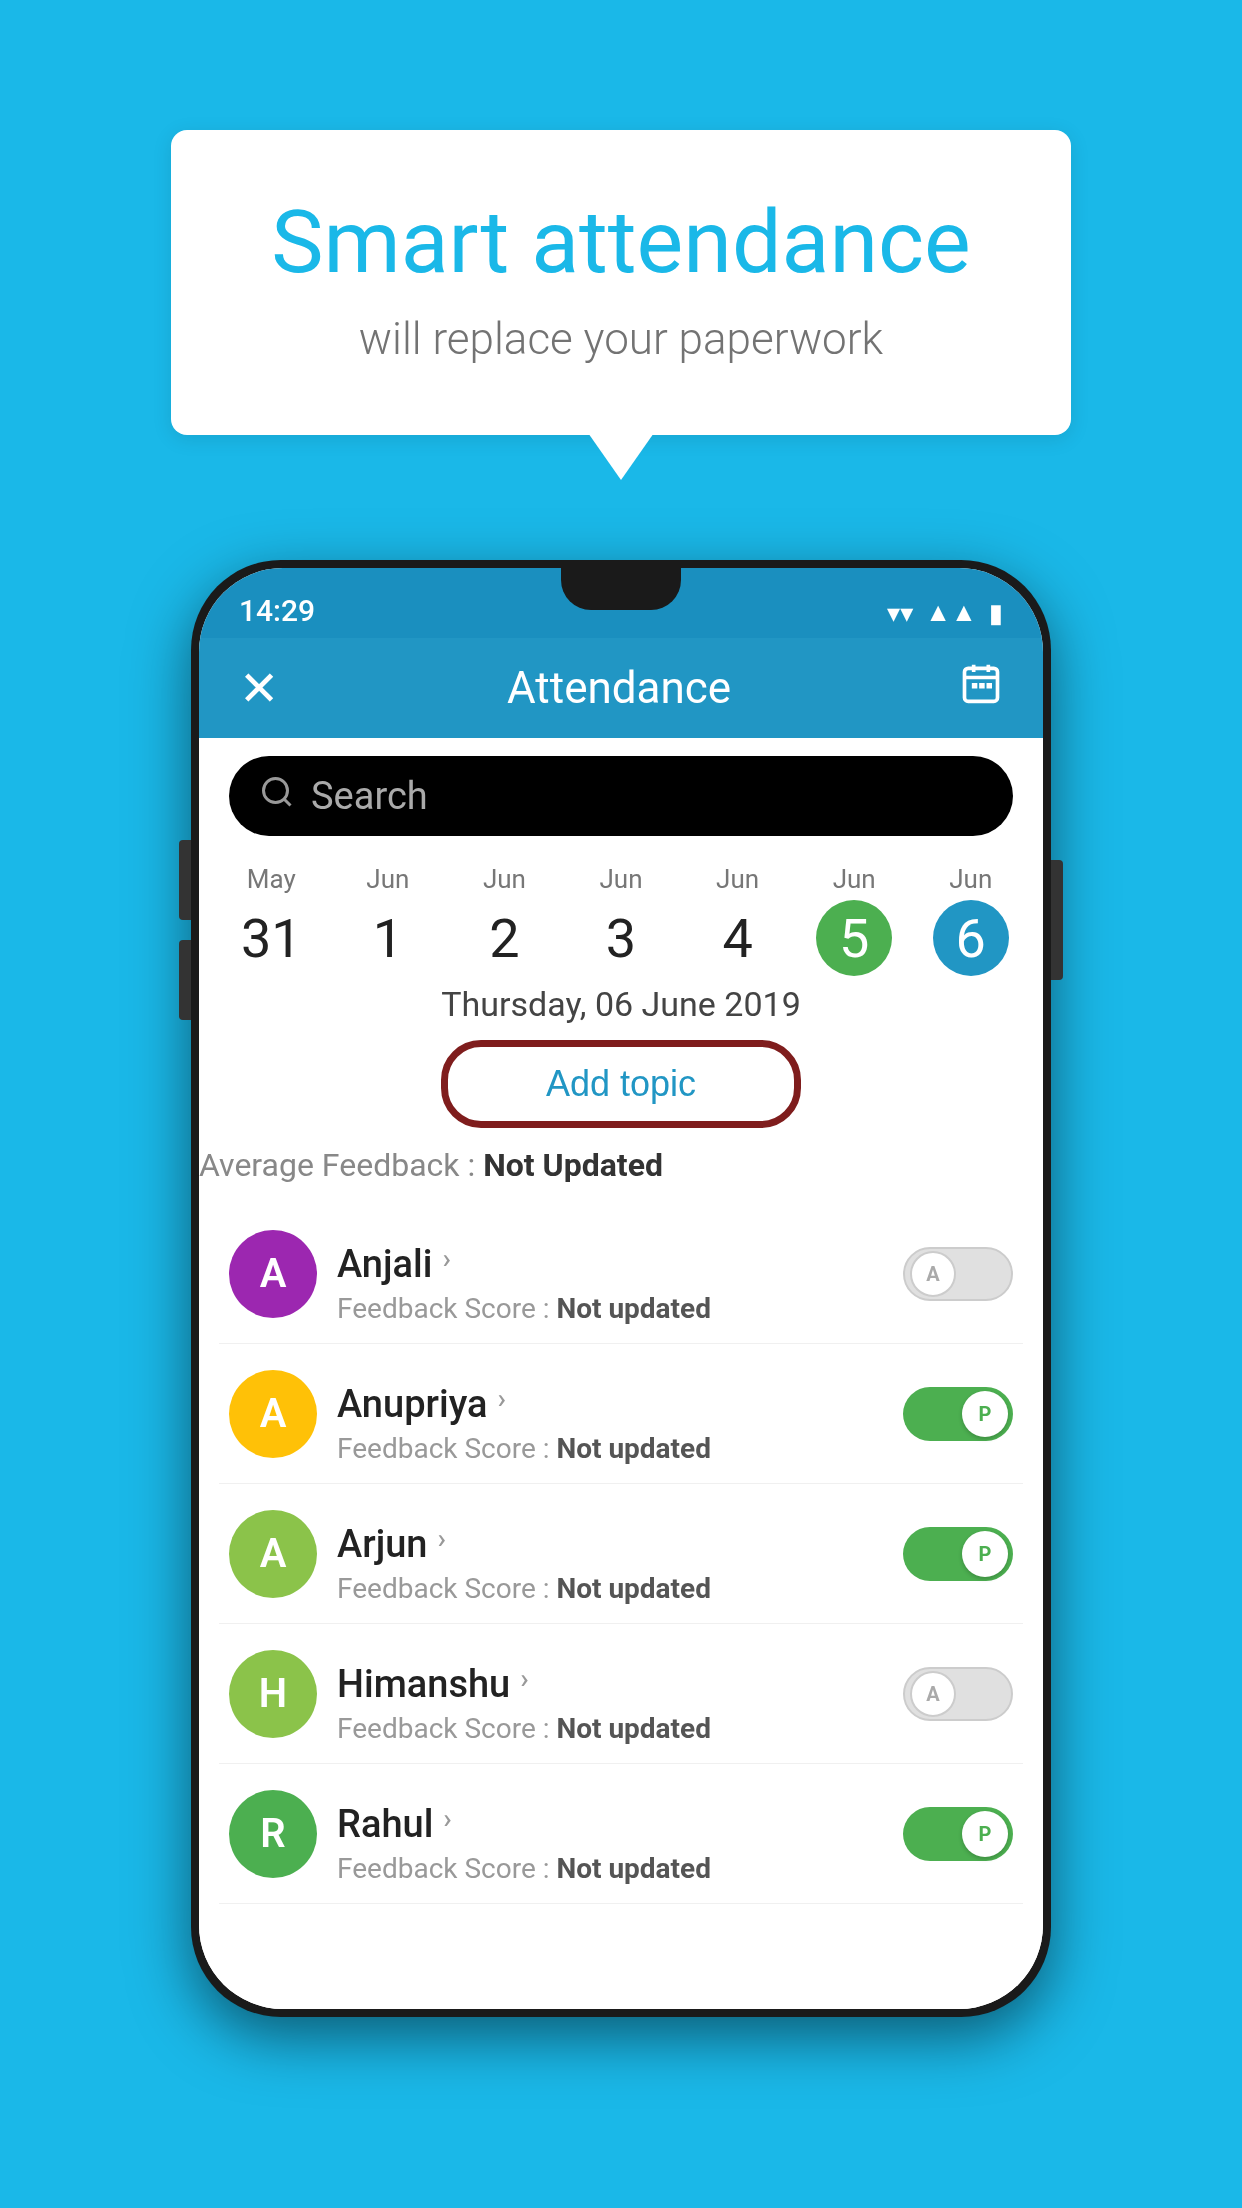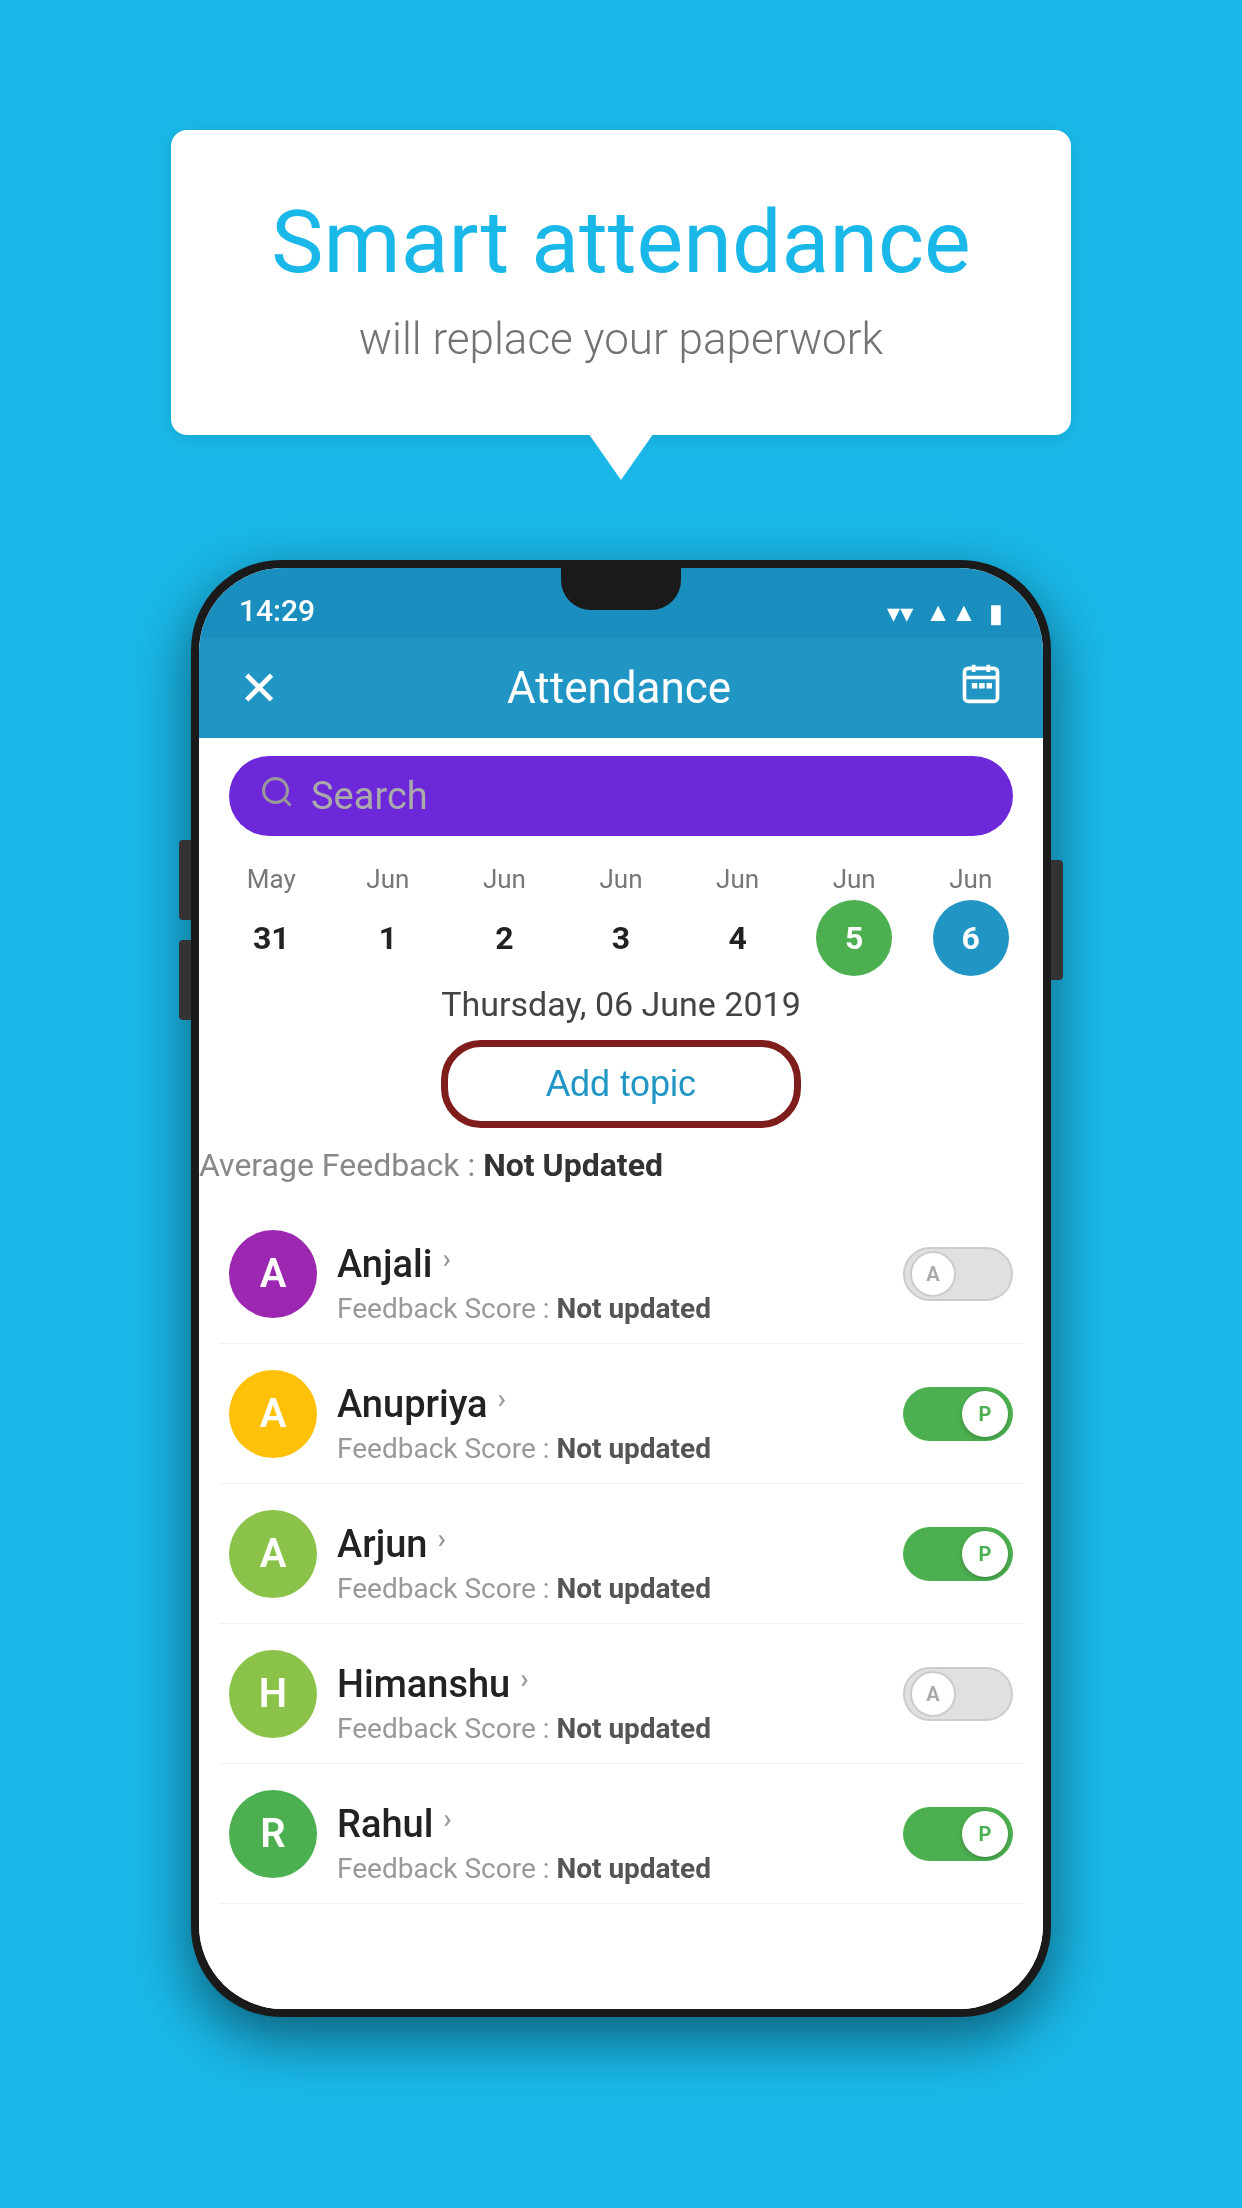--- a/index.html
+++ b/index.html
@@ -151,21 +151,21 @@
     }
 
     .toolbar-calendar {
       color: white;
       font-size: 40px;
     }
 
     
     .search-bar {
       margin: 18px 30px;
-      background: #6d28d9;
+      background: #000000;
       border-radius: 40px;
       height: 80px;
       display: flex;
       align-items: center;
       padding: 0 30px;
       gap: 16px;
     }
 
     .search-icon-svg {
       color: #999;
@@ -196,22 +196,22 @@
       margin-bottom: 6px;
     }
 
     .cal-date {
       width: 76px;
       height: 76px;
       border-radius: 50%;
       display: flex;
       align-items: center;
       justify-content: center;
-      font-size: 32px;
-      font-weight: 700;
+      font-size: 54px;
+      font-weight: 400;
       margin: 0 auto;
       color: #222;
     }
 
     .cal-date.today {
       background: #4caf50;
       color: white;
     }
 
     .cal-date.selected {

